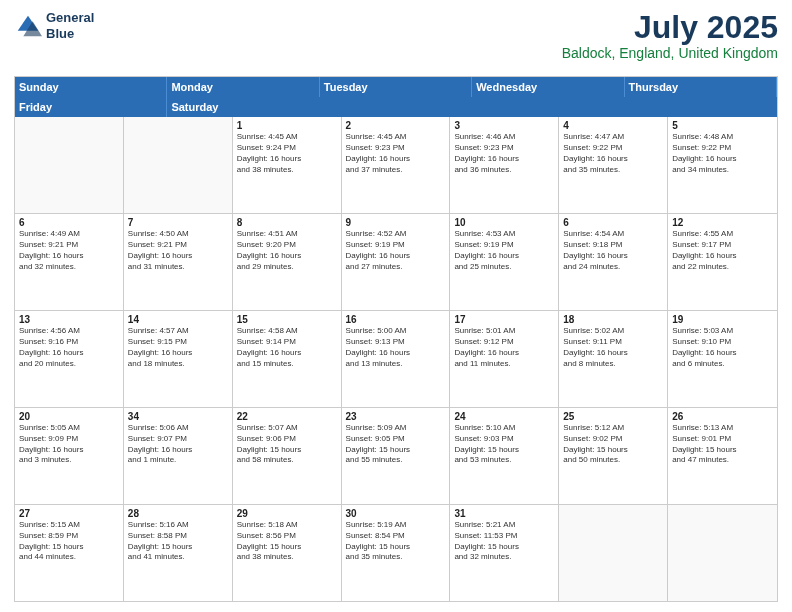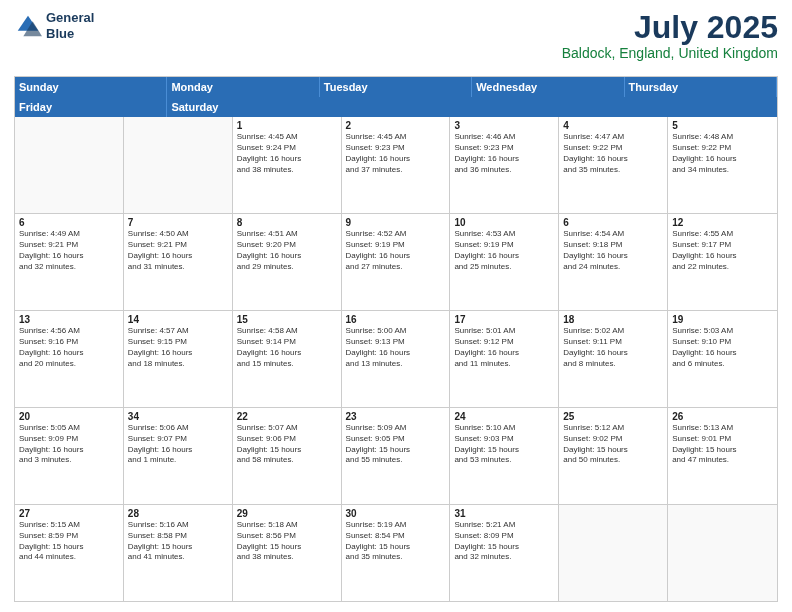--- a/index.html
+++ b/index.html
@@ -355,21 +355,21 @@
           <div class="cal-cell">
             <span class="day-num">30</span>
             <div class="cell-text" style="white-space: pre-line;">Sunrise: 5:19 AM
 Sunset: 8:54 PM
 Daylight: 15 hours
 and 35 minutes.</div>
           </div>
           <div class="cal-cell">
             <span class="day-num">31</span>
             <div class="cell-text" style="white-space: pre-line;">Sunrise: 5:21 AM
-Sunset: 8:09 PM
+Sunset: 11:53 PM
 Daylight: 15 hours
 and 32 minutes.</div>
           </div>
           <div class="cal-cell empty"></div>
           <div class="cal-cell empty"></div>
         </div>
       </div>
   </div>
 </div>
 

